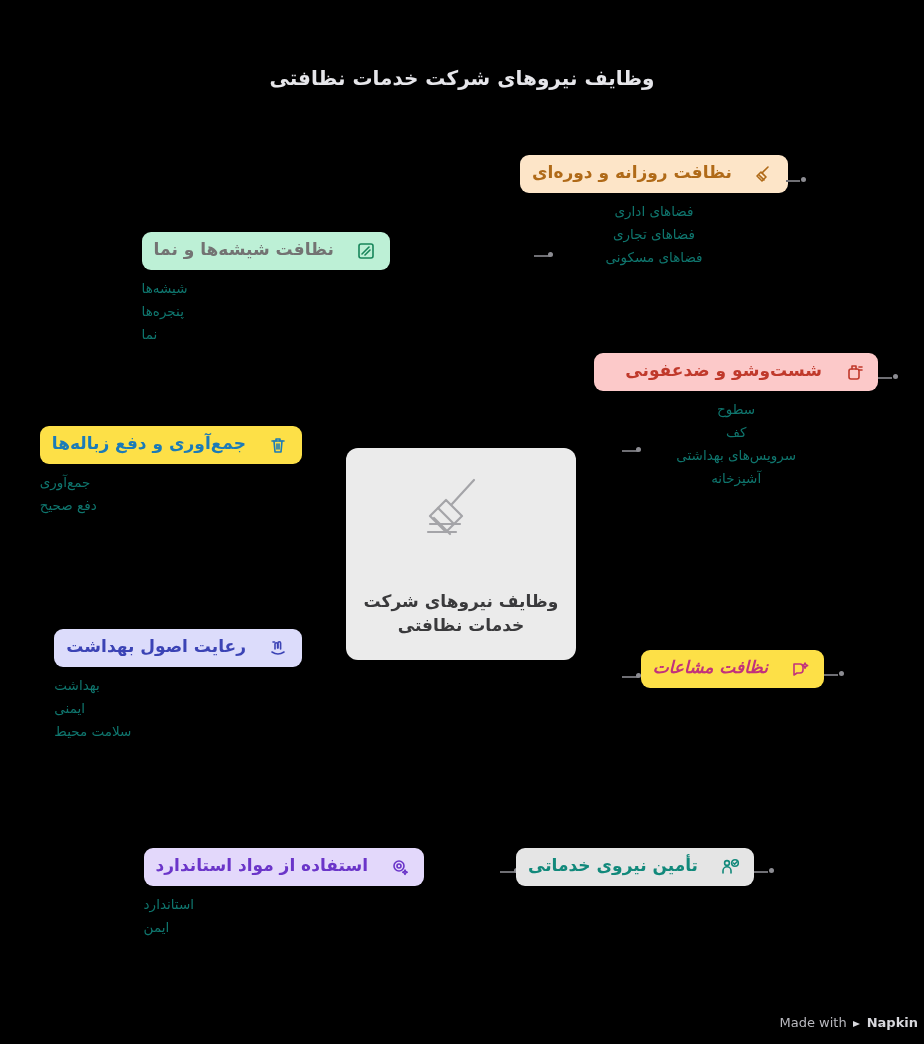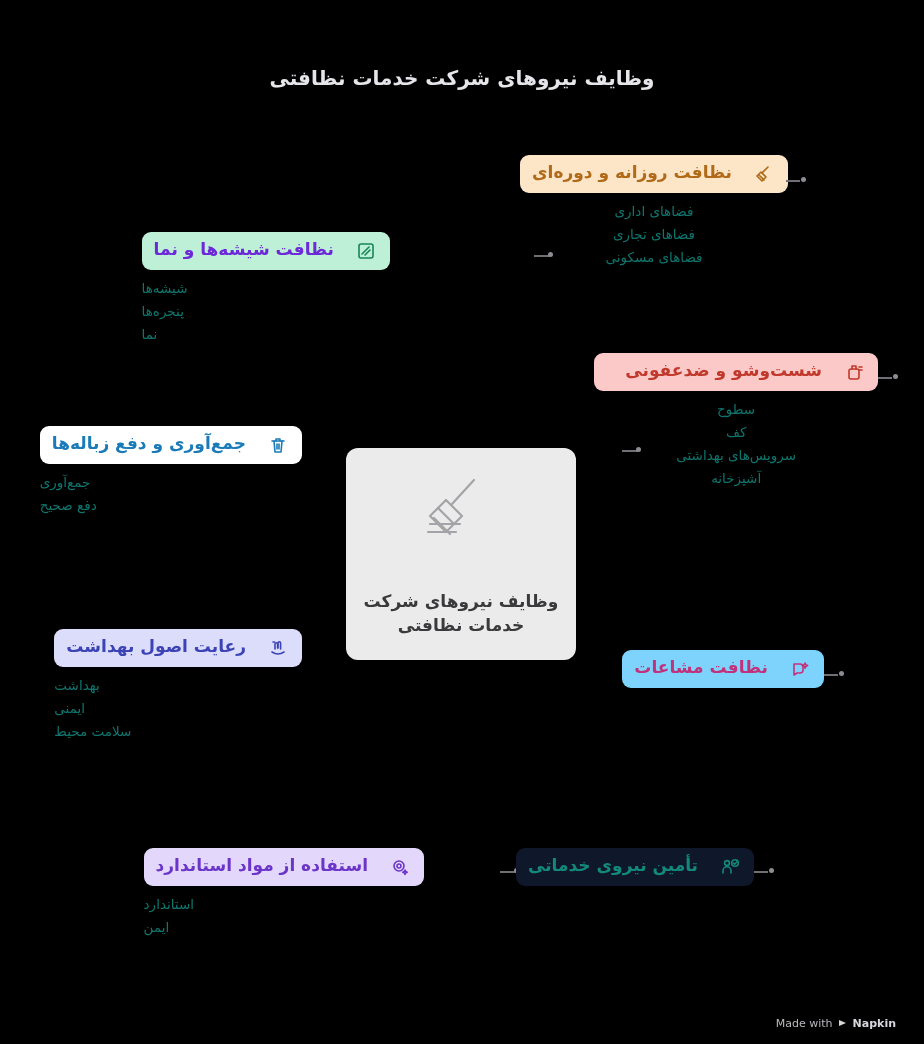--- a/index.html
+++ b/index.html
@@ -121,26 +121,26 @@
     position: absolute;
     width: 5px;
     height: 5px;
     border-radius: 50%;
     background: #8c8c92;
   }
 
   
   .watermark {
     position: absolute;
-    right: 28px;
+    right: 6px;
     bottom: 14px;
     display: flex;
     align-items: center;
     gap: 5px;
-    font-size: 11px;
+    font-size: 13px;
     color: #b9b9bf;
     direction: ltr;
   }
   .watermark .wm-mark {
     display: inline-block;
     width: 10px;
     height: 10px;
   }
   .watermark .wm-brand { font-weight: bold; color: #d7d7dc; }
 </style>
@@ -179,21 +179,21 @@
     <div class="sub-list align-right-col">
       <div class="sub-item">فضاهای اداری</div>
       <div class="sub-item">فضاهای تجاری</div>
       <div class="sub-item">فضاهای مسکونی</div>
     </div>
   </div>
   <div class="stub" style="top:180px; right:124px; width:14px;"></div>
   <div class="dot" style="top:177px; right:118px;"></div>
 
   <div class="branch" style="top:232px; right:534px;">
-    <div class="chip" style="background:#bdf0d6; color:#6d28d9;">
+    <div class="chip" style="background:#bdf0d6; color:#737373;">
       <span class="chip-icon">
         <svg viewBox="0 0 20 20" width="20" height="20" fill="none" stroke="#17855a" stroke-width="1.6" stroke-linecap="round" stroke-linejoin="round">
           <rect x="3" y="3" width="14" height="14" rx="2"></rect>
           <path d="M6 13 L13 6"></path>
           <path d="M9 14 L14 9"></path>
         </svg>
       </span>
       <span>نظافت شیشه‌ها و نما</span>
     </div>
     <div class="sub-list align-left-col">
@@ -221,21 +221,21 @@
       <div class="sub-item">سطوح</div>
       <div class="sub-item">کف</div>
       <div class="sub-item">سرویس‌های بهداشتی</div>
       <div class="sub-item">آشپزخانه</div>
     </div>
   </div>
   <div class="stub" style="top:377px; right:32px; width:14px;"></div>
   <div class="dot" style="top:374px; right:26px;"></div>
 
   <div class="branch" style="top:426px; right:622px;">
-    <div class="chip" style="background:#ffffff; color:#1b7bb8;">
+    <div class="chip" style="background:#fde047; color:#1b7bb8;">
       <span class="chip-icon">
         <svg viewBox="0 0 20 20" width="20" height="20" fill="none" stroke="#1b7bb8" stroke-width="1.6" stroke-linecap="round" stroke-linejoin="round">
           <path d="M4 6 h12"></path>
           <path d="M8 6 V4 h4 v2"></path>
           <path d="M6 6 l1 11 h6 l1 -11"></path>
           <path d="M9 9 v5"></path>
           <path d="M11 9 v5"></path>
         </svg>
       </span>
       <span>جمع‌آوری و دفع زباله‌ها</span>
@@ -263,21 +263,21 @@
     <div class="sub-list align-left-col">
       <div class="sub-item">بهداشت</div>
       <div class="sub-item">ایمنی</div>
       <div class="sub-item">سلامت محیط</div>
     </div>
   </div>
   <div class="stub" style="top:676px; left:622px; width:16px;"></div>
   <div class="dot" style="top:673px; left:636px;"></div>
 
   <div class="branch" style="top:650px; right:100px;">
-    <div class="chip" style="background:#7dd3fc; color:#c2327c;">
+    <div class="chip" style="background:#fde047; color:#c2327c;font-style:italic;">
       <span class="chip-icon">
         <svg viewBox="0 0 20 20" width="20" height="20" fill="none" stroke="#c2327c" stroke-width="1.6" stroke-linecap="round" stroke-linejoin="round">
           <path d="M4 5 h6 a3 3 0 0 1 3 3 v3 a3 3 0 0 1 -3 3 H7 l-3 2 z"></path>
           <path d="M15 4 l.8 1.8 L17.6 6.6 L15.8 7.4 L15 9.2 L14.2 7.4 L12.4 6.6 L14.2 5.8 z"></path>
         </svg>
       </span>
       <span>نظافت مشاعات</span>
     </div>
   </div>
   <div class="stub" style="top:674px; right:86px; width:14px;"></div>
@@ -296,21 +296,21 @@
     </div>
     <div class="sub-list align-left-col">
       <div class="sub-item">استاندارد</div>
       <div class="sub-item">ایمن</div>
     </div>
   </div>
   <div class="stub" style="top:871px; left:500px; width:16px;"></div>
   <div class="dot" style="top:868px; left:514px;"></div>
 
   <div class="branch" style="top:848px; right:170px;">
-    <div class="chip" style="background:#0f172a; color:#12897b;">
+    <div class="chip" style="background:#e5e5e5; color:#12897b;">
       <span class="chip-icon">
         <svg viewBox="0 0 20 20" width="20" height="20" fill="none" stroke="#12897b" stroke-width="1.6" stroke-linecap="round" stroke-linejoin="round">
           <circle cx="7" cy="6" r="2.4"></circle>
           <path d="M3 16 v-2.2 a4 4 0 0 1 8 0 V16"></path>
           <circle cx="15" cy="6" r="3.3"></circle>
           <path d="M13.4 6 l1.2 1.2 L17 4.8"></path>
         </svg>
       </span>
       <span>تأمین نیروی خدماتی</span>
     </div>

